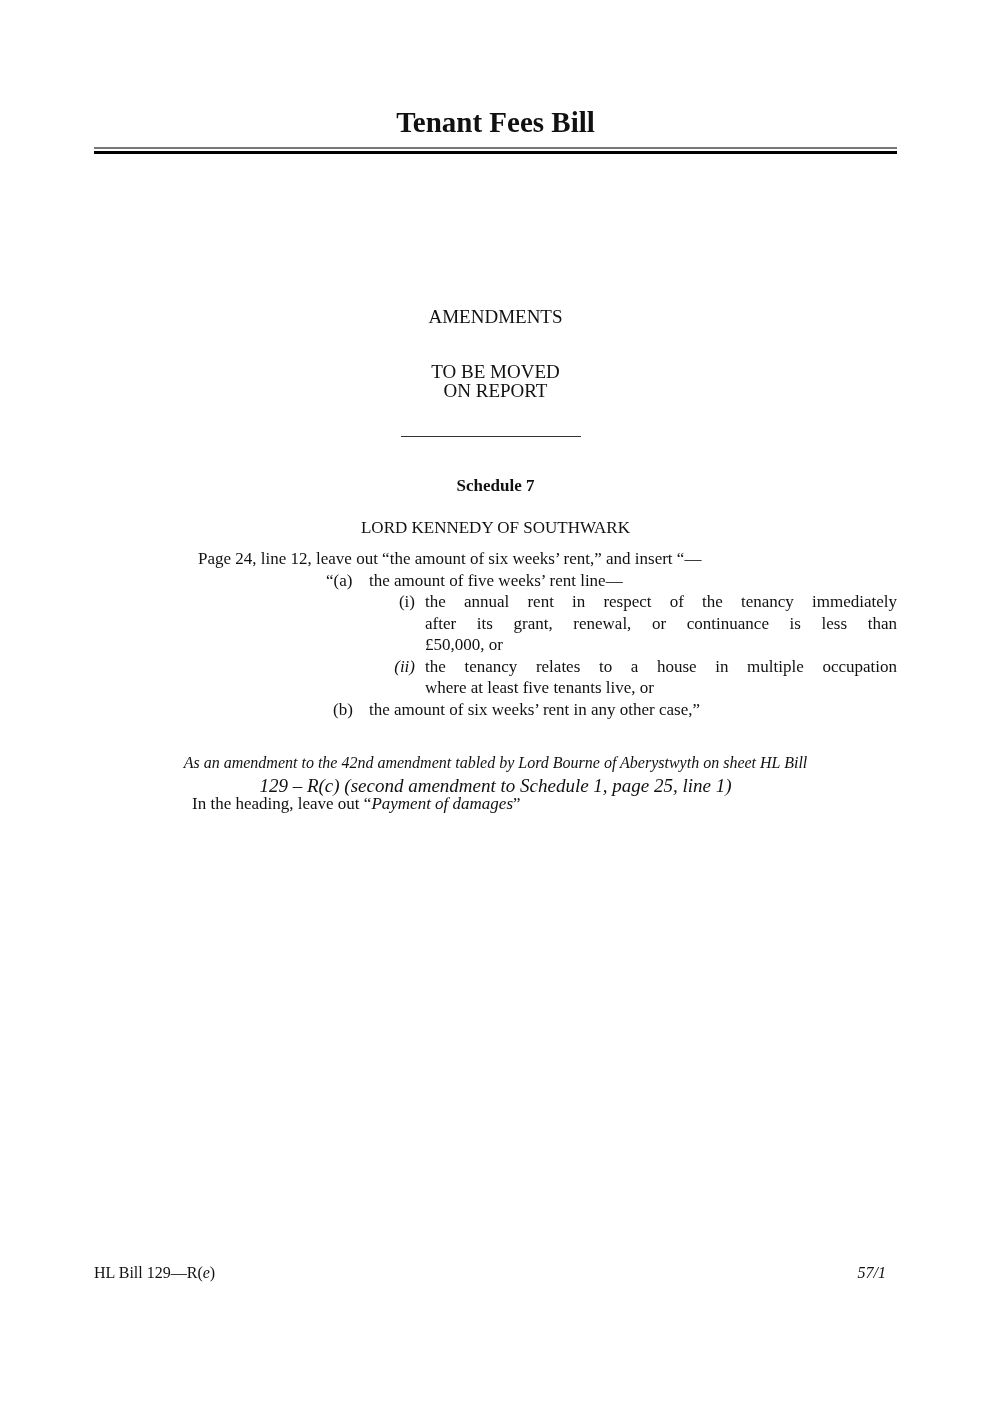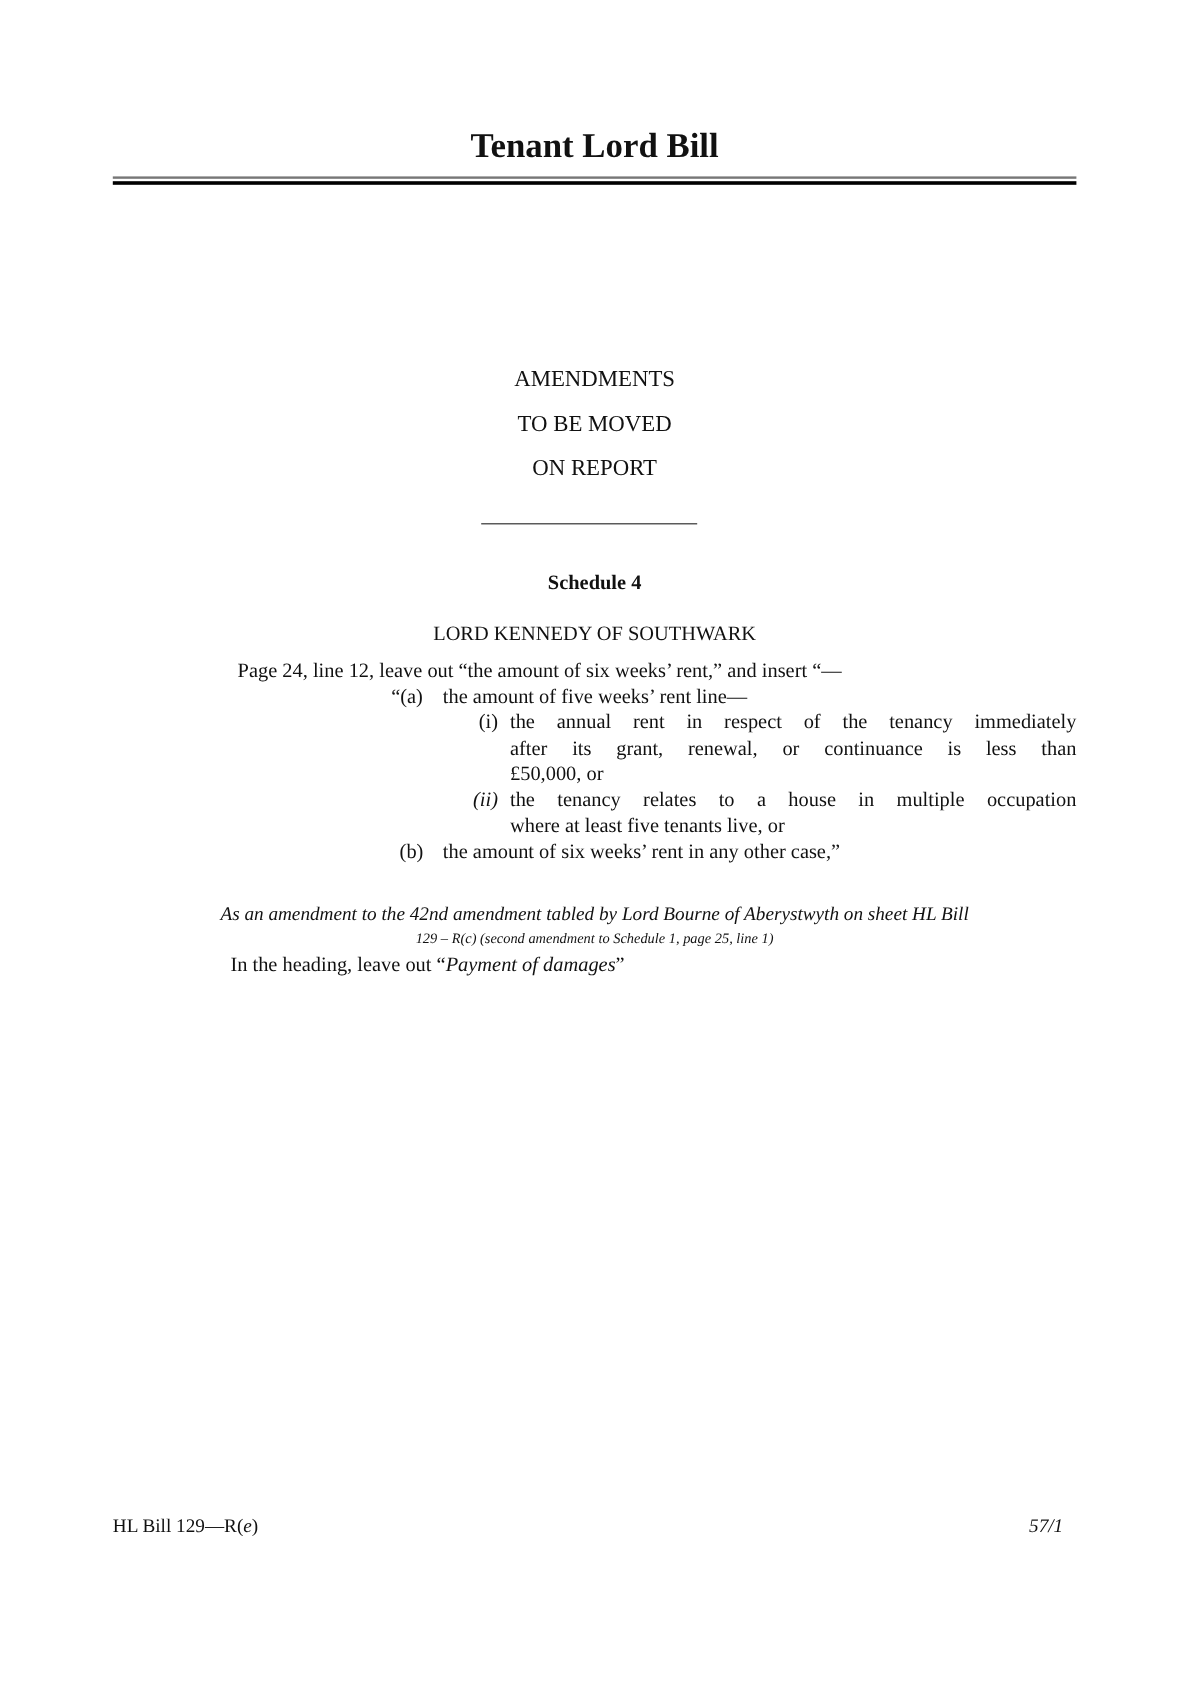--- a/index.html
+++ b/index.html
@@ -11,31 +11,31 @@
     .rule-thick { left: 94px; width: 803px; top: 151px; height: 3px; background: #000; }
     .center { left: 0; width: 991px; text-align: center; font-size: 19px; }
     .divider { left: 401px; width: 180px; top: 436px; height: 1px; background: #333; }
     .body-text { font-size: 17px; line-height: 21.5px; }
     .just { text-align: justify; text-align-last: justify; }
     .italic { font-style: italic; margin-top: 12px; }
   </style>
 </head>
 <body>
 
-<div class="abs title">Tenant Lord Bill</div>
+<div class="abs title">Tenant Fees Bill</div>
 <div class="abs rule-thin"></div>
 <div class="abs rule-thick"></div>
 
 <div class="abs center" style="top:306px;">AMENDMENTS</div>
-<div class="abs center" style="top:343px;">TO BE MOVED</div>
+<div class="abs center" style="top:361px;">TO BE MOVED</div>
 <div class="abs center" style="top:380px;">ON REPORT</div>
 
 <div class="abs divider"></div>
 
-<div class="abs center" style="top:476px; font-size:17px; font-weight:bold;">Schedule 4</div>
+<div class="abs center" style="top:476px; font-size:17px; font-weight:bold;">Schedule 7</div>
 
 <div class="abs center" style="top:518px; font-size:17px;">LORD KENNEDY OF SOUTHWARK</div>
 
 <div class="abs body-text" style="left:198px; top:548px; width:700px;">Page 24, line 12, leave out “the amount of six weeks’ rent,” and insert “—</div>
 
 <div class="abs body-text" style="left:326px; top:570px;">“(a)</div>
 <div class="abs body-text" style="left:369px; top:570px;">the amount of five weeks’ rent line—</div>
 
 <div class="abs body-text" style="left:395px; top:591px; width:20px; text-align:right;">(i)</div>
 <div class="abs body-text just" style="left:425px; top:591px; width:472px;">the annual rent in respect of the tenancy immediately</div>
@@ -43,18 +43,18 @@
 <div class="abs body-text" style="left:425px; top:634px;">£50,000, or</div>
 
 <div class="abs body-text" style="left:385px; top:656px; width:30px; text-align:right;font-style:italic;">(ii)</div>
 <div class="abs body-text just" style="left:425px; top:656px; width:472px;">the tenancy relates to a house in multiple occupation</div>
 <div class="abs body-text" style="left:425px; top:677px;">where at least five tenants live, or</div>
 
 <div class="abs body-text" style="left:333px; top:699px;">(b)</div>
 <div class="abs body-text" style="left:369px; top:699px;">the amount of six weeks’ rent in any other case,”</div>
 
 <div class="abs center italic" style="top:742px; font-size:16px;">As an amendment to the 42nd amendment tabled by Lord Bourne of Aberystwyth on sheet HL Bill</div>
-<div class="abs center italic" style="top:763px; font-size:12px;">129 – R(c) (second amendment to Schedule 1, page 25, line 1)</div>
+<div class="abs center italic" style="top:763px; font-size:19px;">129 – R(c) (second amendment to Schedule 1, page 25, line 1)</div>
 
 <div class="abs body-text" style="left:192px; top:793px;"><span>In the heading, leave out “</span><span class="italic">Payment of damages</span><span>”</span></div>
 
 <div class="abs" style="left:94px; top:1264px; font-size:16px;"><span>HL Bill 129—R(</span><span class="italic">e</span><span>)</span></div>
 <div class="abs" style="left:800px; width:86px; text-align:right; top:1264px; font-size:16px;font-style:italic;">57/1</div>
 
 </body></html>

